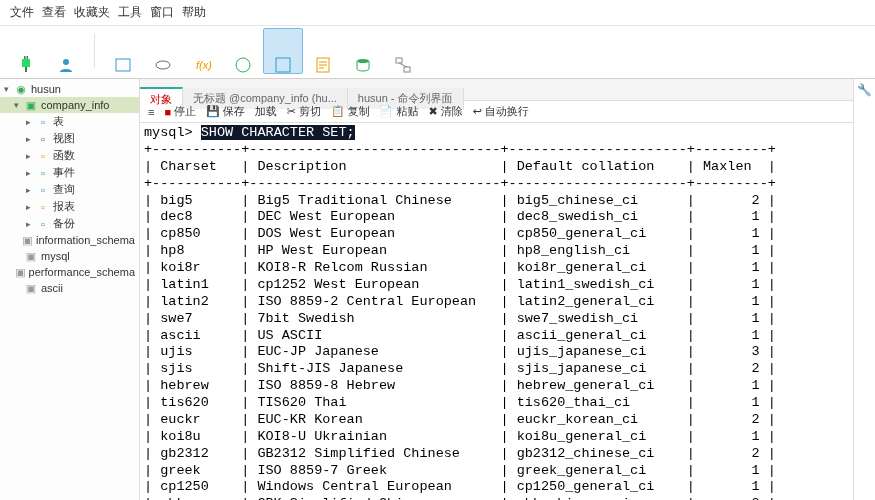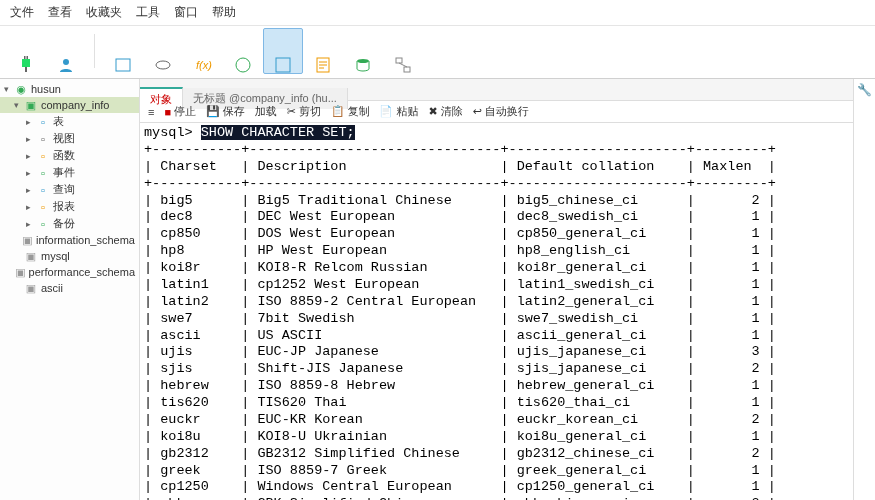--- a/index.html
+++ b/index.html
@@ -1,17 +1,17 @@
 <!DOCTYPE html>
 <html><head>
 <meta charset="utf-8">
 <style>
 * { box-sizing: border-box; margin: 0; padding: 0; }
 body { font-family: "Microsoft YaHei", Arial, sans-serif; font-size: 12px; background: #fff; overflow: hidden; width: 875px; height: 500px; }
-.menubar { display: flex; gap: 14px; padding: 4px 10px; background: #fff; border-bottom: 1px solid #e5e5e5; }
+.menubar { display: flex; gap: 8px; padding: 4px 10px; background: #fff; border-bottom: 1px solid #e5e5e5; }
 .menubar span { color: #333; }
 .toolbar { display: flex; gap: 0; padding: 2px 6px 4px; background: #fff; border-bottom: 1px solid #d0d0d0; }
 .toolbar .sep { width: 1px; background: #e0e0e0; margin: 6px 8px; }
 .tbtn { display: flex; flex-direction: column; align-items: center; justify-content: center; width: 40px; height: 46px; cursor: pointer; border-radius: 2px; }
 .tbtn.active { background: #cde6f7; border: 1px solid #7fb8e5; }
 .tbtn .ic { width: 22px; height: 22px; display: flex; align-items: center; justify-content: center; margin-top: 46px; }
 .tbtn .lbl { font-size: 11px; color: #333; margin-top: 4px; }
 .main { display: flex; height: calc(500px - 70px); }
 .sidebar { width: 140px; border-right: 1px solid #ddd; background: #fdfdfd; padding: 2px 0; overflow: hidden; }
 .tree-item { display: flex; align-items: center; padding: 1px 4px; font-size: 11px; color: #333; cursor: pointer; white-space: nowrap; }
@@ -220,20 +220,23 @@
     </div>
 
   <div class="content">
     <div class="tabs" id="tabs">
         <div class="tab active">
           <span>对象</span>
         </div>
         <div class="tab">
           <span>无标题 @company_info (hu...</span>
         </div>
+        <div class="tab">
+          <span>husun - 命令列界面</span>
+        </div>
         <div style="flex:1"></div>
       </div>
     <div class="sub-toolbar">
       <span class="btn">≡</span>
       <span class="btn">
           <span style="color:#c00">■</span> 
           <span>停止</span>
         </span>
       <span class="btn">💾 <span>保存</span></span>
       <span class="btn">

